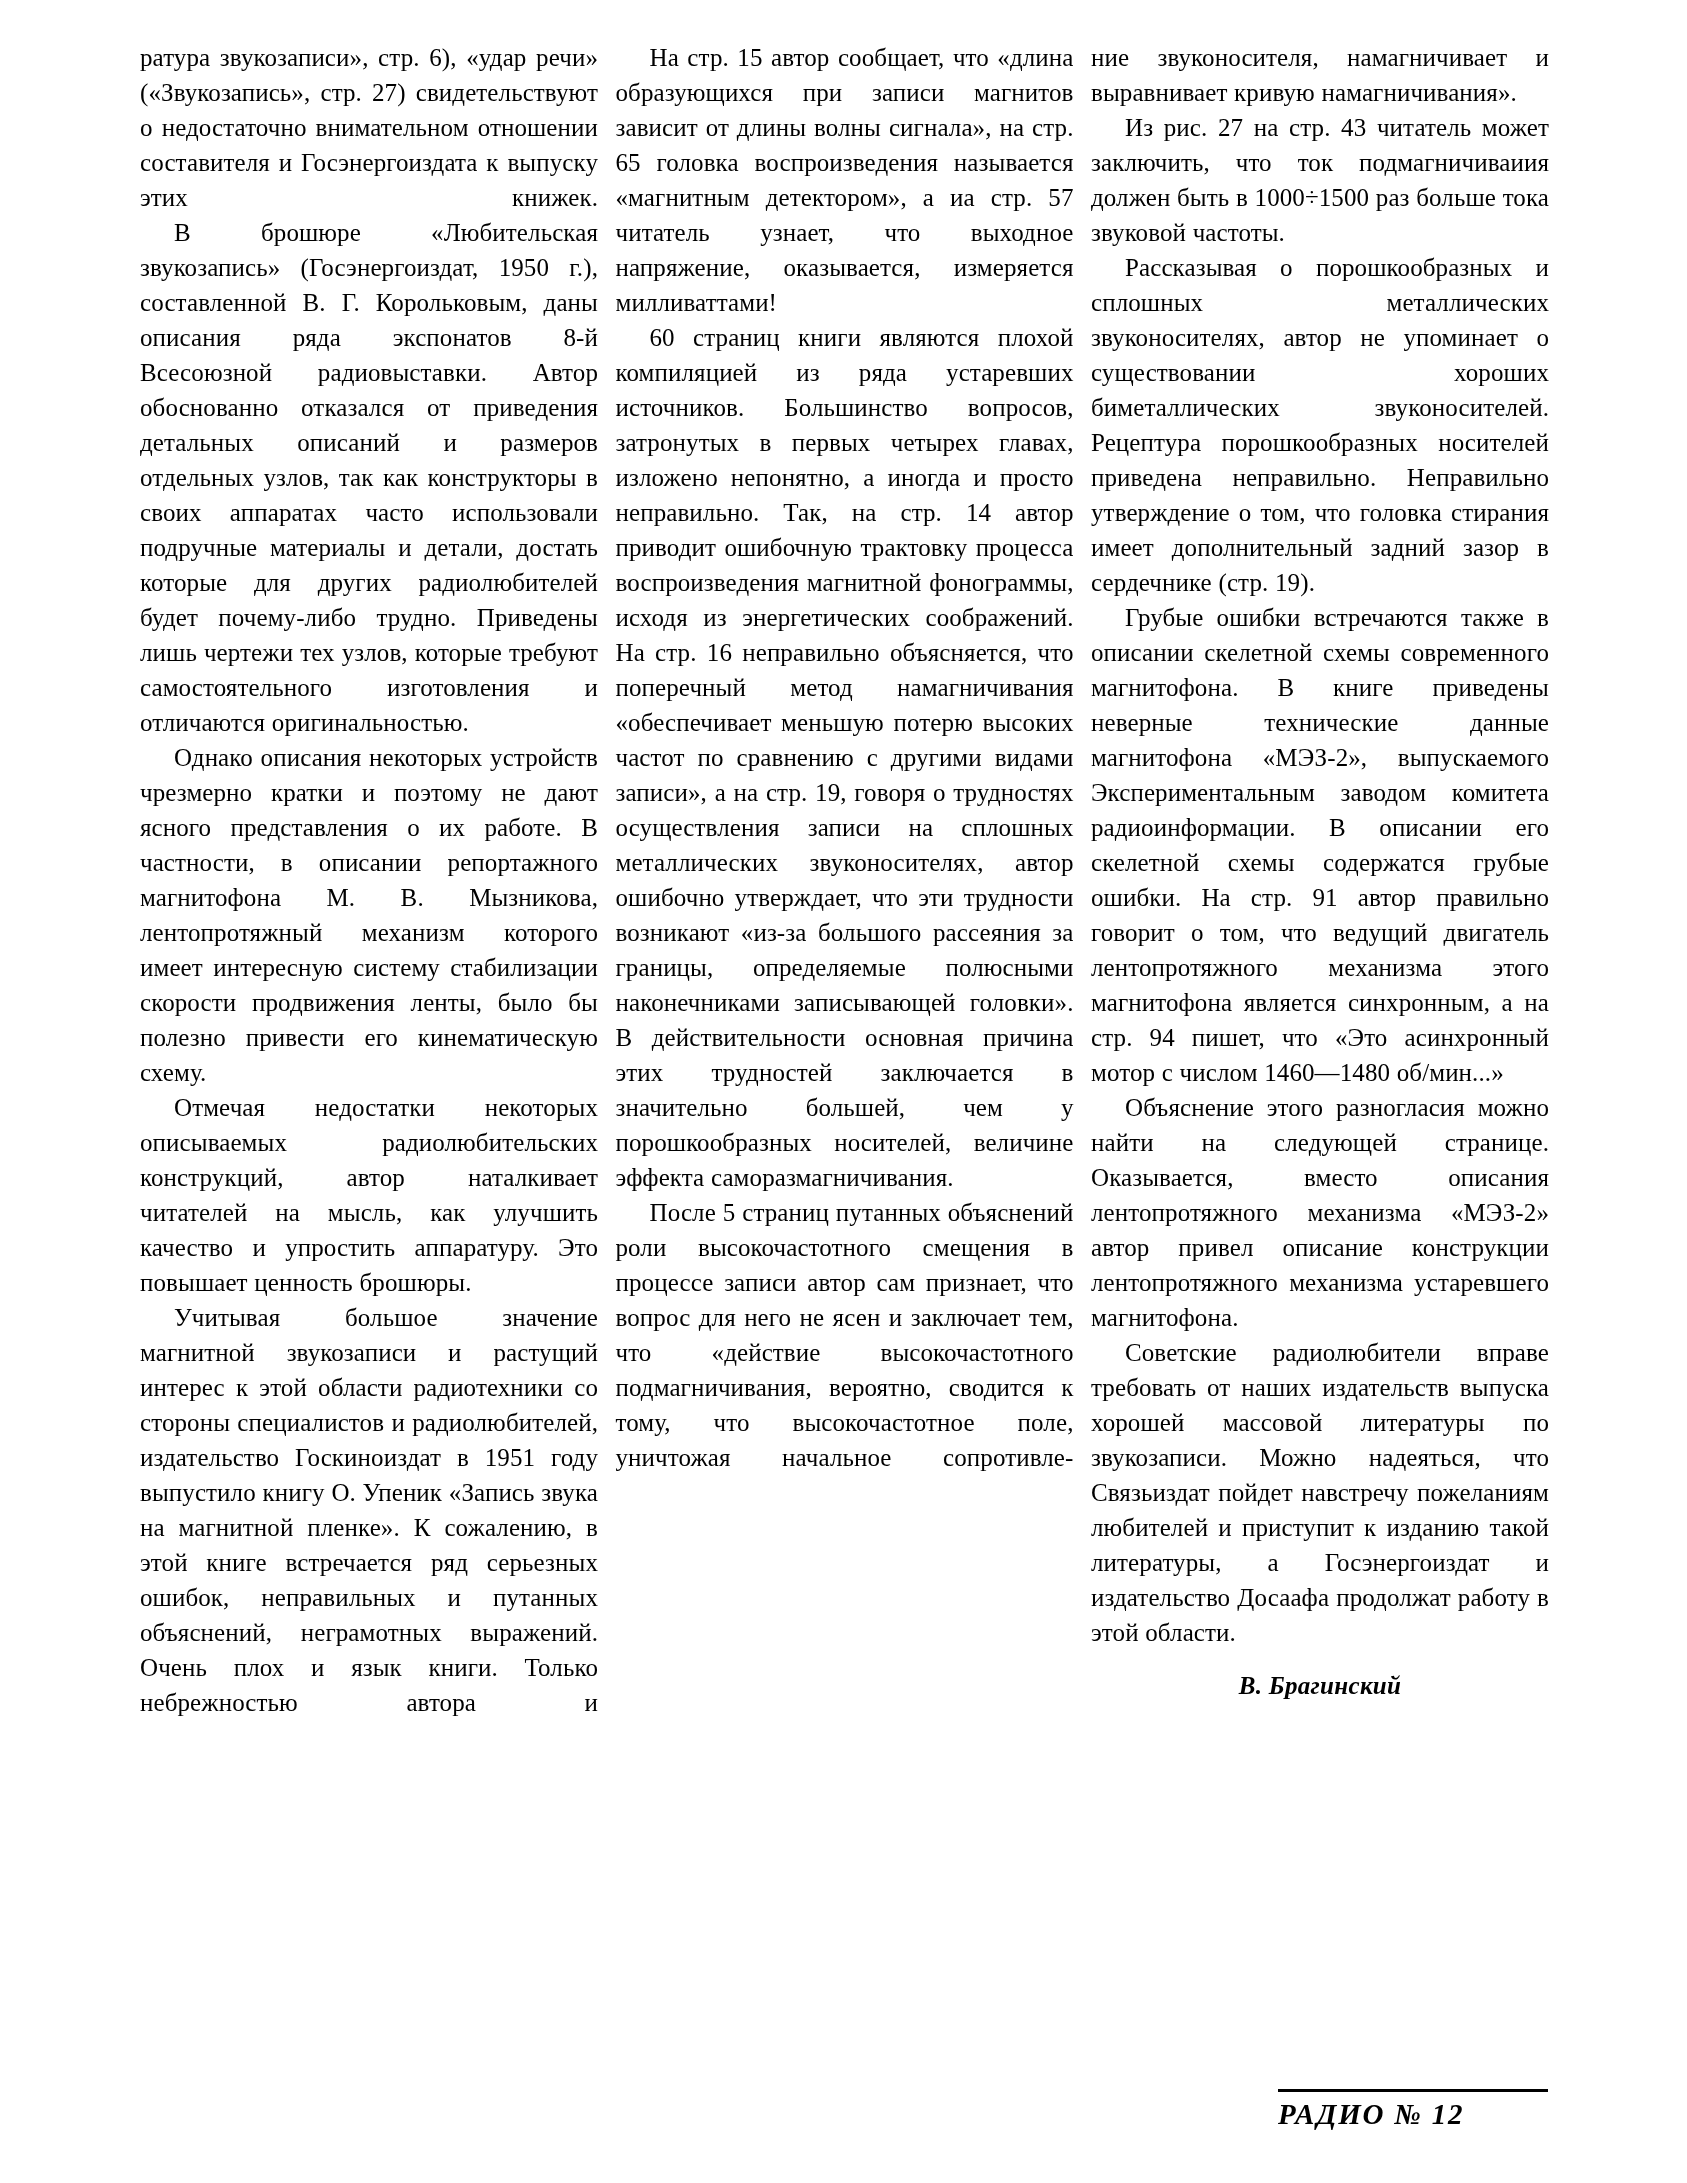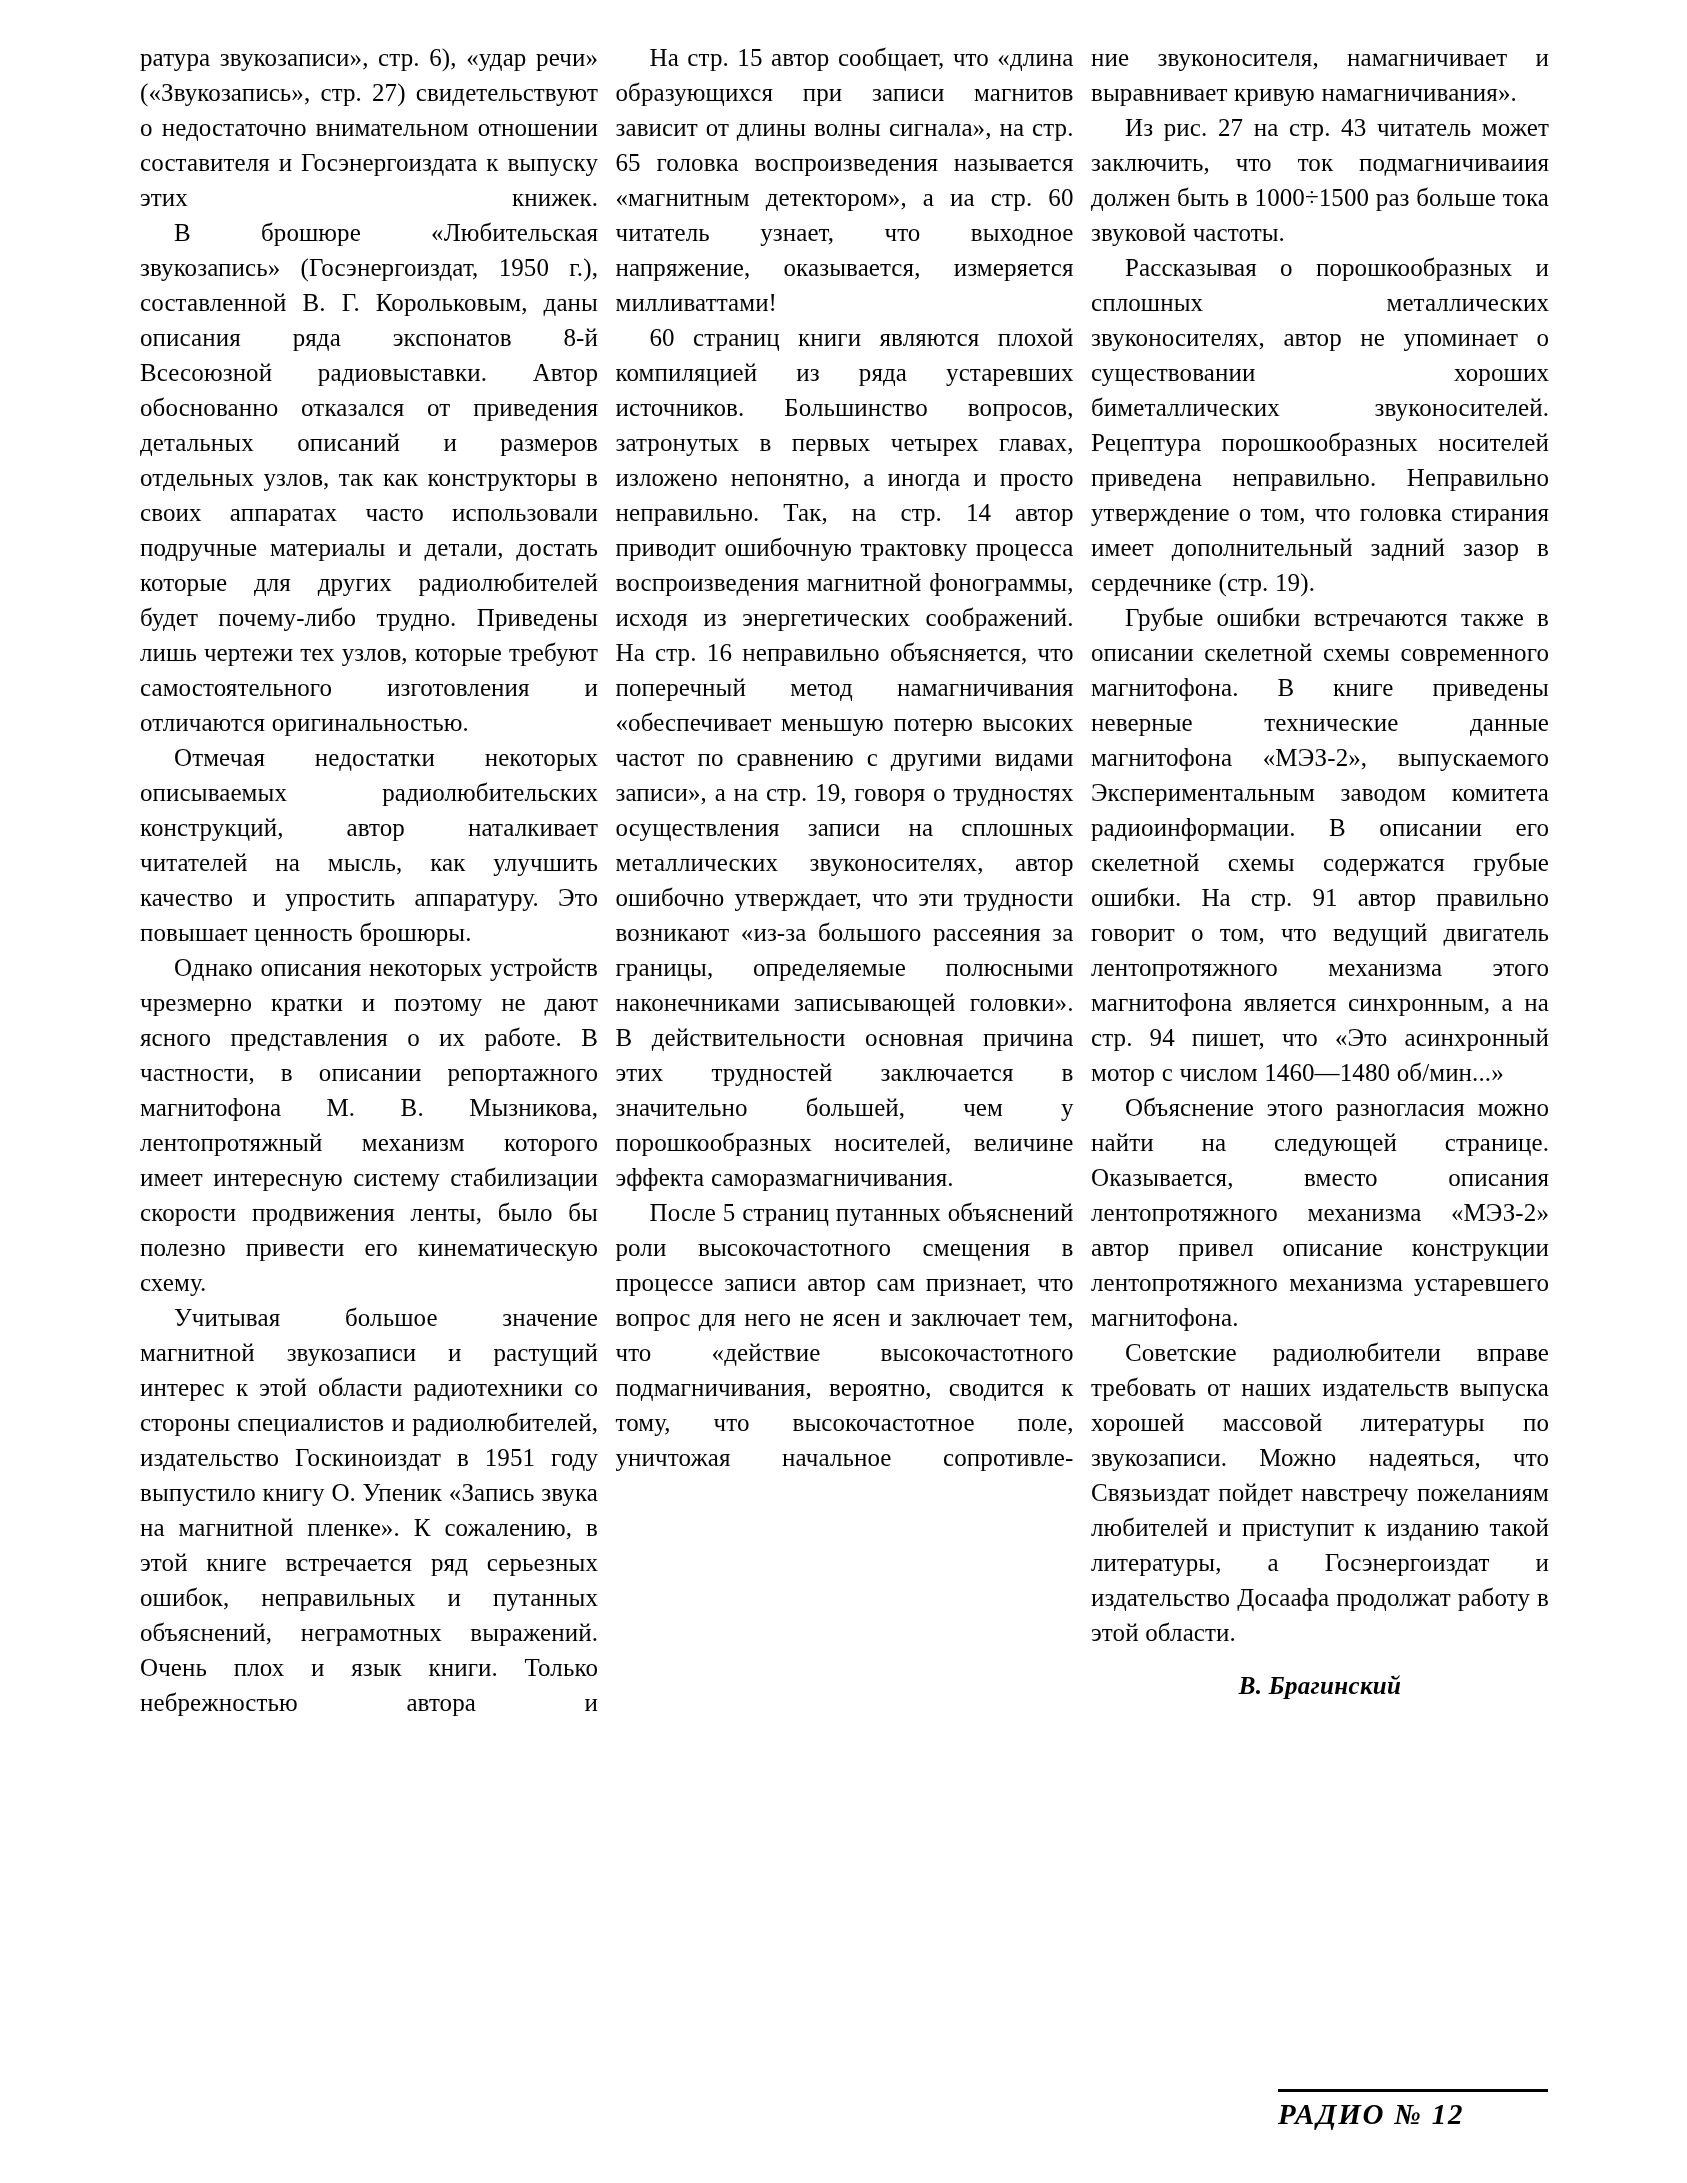--- a/index.html
+++ b/index.html
@@ -103,27 +103,27 @@
 </head>
 <body>
 
 <div class="page">
 
   <div class="columns">
 
     <div class="column">
       <p class="para cont-end">ратура звукозаписи», стр. 6), «удар речи» («Звукозапись», стр. 27) свидетельствуют о недостаточно внимательном отношении составителя и Госэнергоиздата к выпуску этих книжек.</p>
       <p class="para indent">В брошюре «Любительская звукозапись» (Госэнергоиздат, 1950 г.), составленной В. Г. Корольковым, даны описания ряда экспонатов 8-й Всесоюзной радиовыставки. Автор обоснованно отказался от приведения детальных описаний и размеров отдельных узлов, так как конструкторы в своих аппаратах часто использовали подручные материалы и детали, достать которые для других радиолюбителей будет почему-либо трудно. Приведены лишь чертежи тех узлов, которые требуют самостоятельного изготовления и отличаются оригинальностью.</p>
+      <p class="para indent">Однако описания некоторых устройств чрезмерно кратки и поэтому не дают ясного представления о их работе. В частности, в описании репортажного магнитофона М. В. Мызникова, лентопротяжный механизм которого имеет интересную систему стабилизации скорости продвижения ленты, было бы полезно привести его кинематическую схему.</p>
       <p class="para indent">Отмечая недостатки некоторых описываемых радиолюбительских конструкций, автор наталкивает читателей на мысль, как улучшить качество и упростить аппаратуру. Это повышает ценность брошюры.</p>
-      <p class="para indent">Однако описания некоторых устройств чрезмерно кратки и поэтому не дают ясного представления о их работе. В частности, в описании репортажного магнитофона М. В. Мызникова, лентопротяжный механизм которого имеет интересную систему стабилизации скорости продвижения ленты, было бы полезно привести его кинематическую схему.</p>
       <p class="para indent cont-end">Учитывая большое значение магнитной звукозаписи и растущий интерес к этой области радиотехники со стороны специалистов и радиолюбителей, издательство Госкиноиздат в 1951 году выпустило книгу О. Упеник «Запись звука на магнитной пленке». К сожалению, в этой книге встречается ряд серьезных ошибок, неправильных и путанных объяснений, неграмотных выражений. Очень плох и язык книги. Только небрежностью автора и</p>
     </div>
 
     <div class="column">
-      <p class="para indent">На стр. 15 автор сообщает, что «длина образующихся при записи магнитов зависит от длины волны сигнала», на стр. 65 головка воспроизведения называется «магнитным детектором», а иа стр. 60 читатель узнает, что выходное напряжение, оказывается, измеряется милливаттами!</p>
+      <p class="para indent">На стр. 15 автор сообщает, что «длина образующихся при записи магнитов зависит от длины волны сигнала», на стр. 65 головка воспроизведения называется «магнитным детектором», а иа стр. 57 читатель узнает, что выходное напряжение, оказывается, измеряется милливаттами!</p>
       <p class="para indent">60 страниц книги являются плохой компиляцией из ряда устаревших источников. Большинство вопросов, затронутых в первых четырех главах, изложено непонятно, а иногда и просто неправильно. Так, на стр. 14 автор приводит ошибочную трактовку процесса воспроизведения магнитной фонограммы, исходя из энергетических соображений. На стр. 16 неправильно объясняется, что поперечный метод намагничивания «обеспечивает меньшую потерю высоких частот по сравнению с другими видами записи», а на стр. 19, говоря о трудностях осуществления записи на сплошных металлических звуконосителях, автор ошибочно утверждает, что эти трудности возникают «из-за большого рассеяния за границы, определяемые полюсными наконечниками записывающей головки». В действительности основная причина этих трудностей заключается в значительно большей, чем у порошкообразных носителей, величине эффекта саморазмагничивания.</p>
       <p class="para indent cont-end">После 5 страниц путанных объяснений роли высокочастотного смещения в процессе записи автор сам признает, что вопрос для него не ясен и заключает тем, что «действие высокочастотного подмагничивания, вероятно, сводится к тому, что высокочастотное поле, уничтожая начальное сопротивле-</p>
     </div>
 
     <div class="column">
       <p class="para">ние звуконосителя, намагничивает и выравнивает кривую намагничивания».</p>
       <p class="para indent">Из рис. 27 на стр. 43 читатель может заключить, что ток подмагничиваиия должен быть в 1000÷1500 раз больше тока звуковой частоты.</p>
       <p class="para indent">Рассказывая о порошкообразных и сплошных металлических звуконосителях, автор не упоминает о существовании хороших биметаллических звуконосителей. Рецептура порошкообразных носителей приведена неправильно. Неправильно утверждение о том, что головка стирания имеет дополнительный задний зазор в сердечнике (стр. 19).</p>
       <p class="para indent">Грубые ошибки встречаются также в описании скелетной схемы современного магнитофона. В книге приведены неверные технические данные магнитофона «МЭЗ-2», выпускаемого Экспериментальным заводом комитета радиоинформации. В описании его скелетной схемы содержатся грубые ошибки. На стр. 91 автор правильно говорит о том, что ведущий двигатель лентопротяжного механизма этого магнитофона является синхронным, а на стр. 94 пишет, что «Это асинхронный мотор с числом 1460—1480 об/мин...»</p>
       <p class="para indent">Объяснение этого разногласия можно найти на следующей странице. Оказывается, вместо описания лентопротяжного механизма «МЭЗ-2» автор привел описание конструкции лентопротяжного механизма устаревшего магнитофона.</p>

